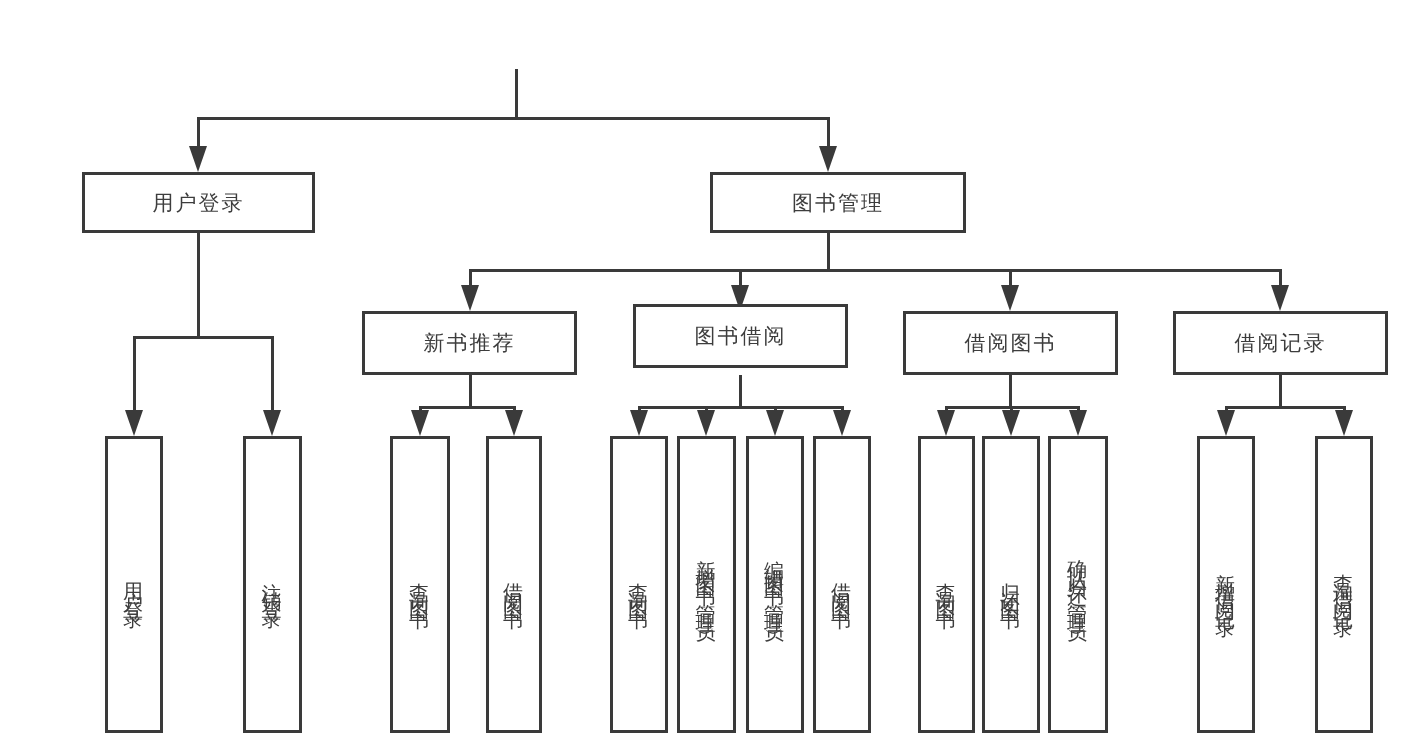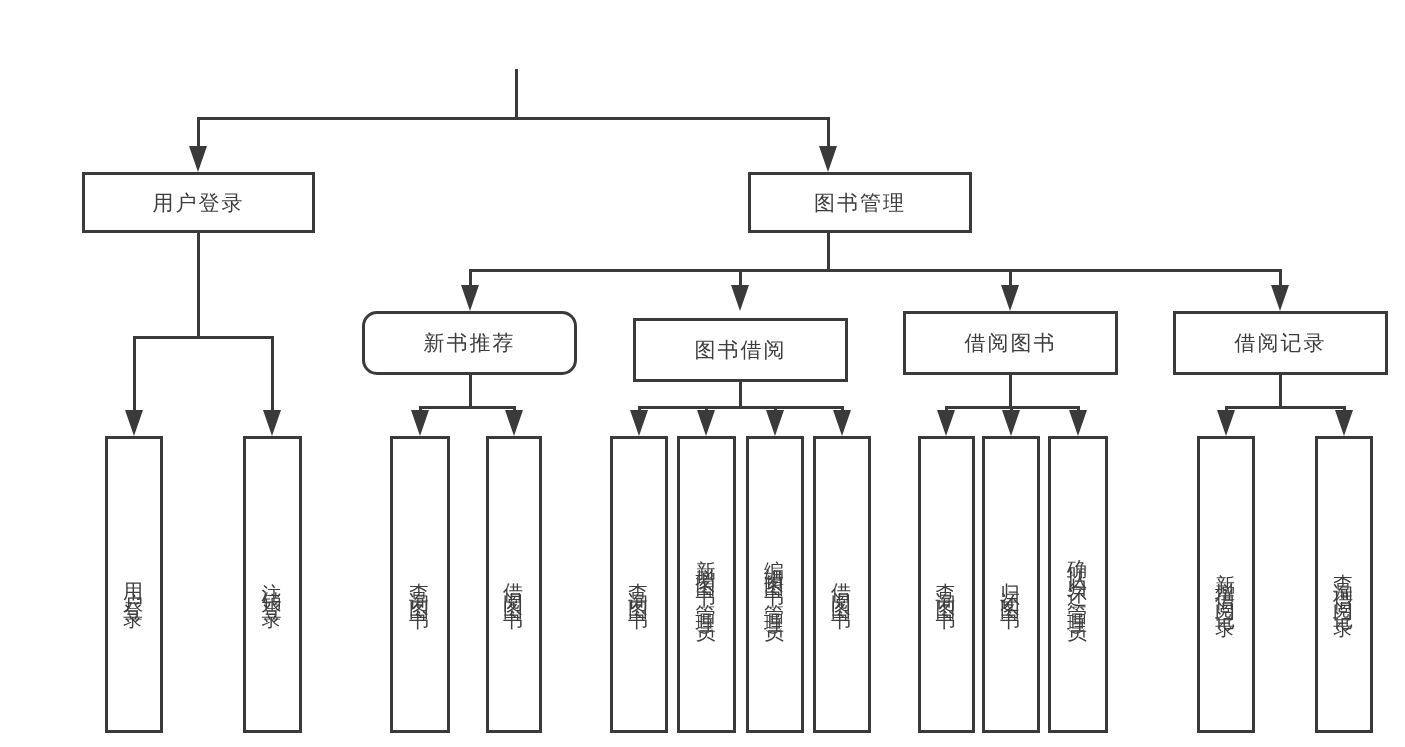--- a/index.html
+++ b/index.html
@@ -21,23 +21,23 @@
   .vline{width:3px;}
   .arr{
     position:absolute;width:0;height:0;z-index:1;
     border-left:9px solid transparent;border-right:9px solid transparent;
     border-top:26px solid var(--ln);
   }
 
   
   #n-root{left:12px;top:13px;width:1010px;height:56px;}
   #n-login{left:82px;top:172px;width:233px;height:61px;}
-  #n-mgmt{left:748px;top:172px;width:224px;height:61px;}
-  #n-rec{left:362px;top:311px;width:215px;height:64px;border-radius:15px;}
-  #n-borrow{left:633px;top:318px;width:215px;height:64px;}
+  #n-mgmt{left:710px;top:172px;width:256px;height:61px;}
+  #n-rec{left:362px;top:311px;width:215px;height:64px;}
+  #n-borrow{left:633px;top:304px;width:215px;height:64px;}
   #n-current{left:903px;top:311px;width:215px;height:64px;}
   #n-records{left:1173px;top:311px;width:215px;height:64px;text-align:right;}
 
   .leaf{top:436px;height:297px;}
   #l-login{left:105px;width:58px;}
   #l-logout{left:243px;width:59px;}
   #l-rec-query{left:390px;width:60px;}
   #l-rec-borrow{left:486px;width:56px;}
   #l-bb-query{left:610px;width:58px;}
   #l-bb-add{left:677px;width:59px;}

